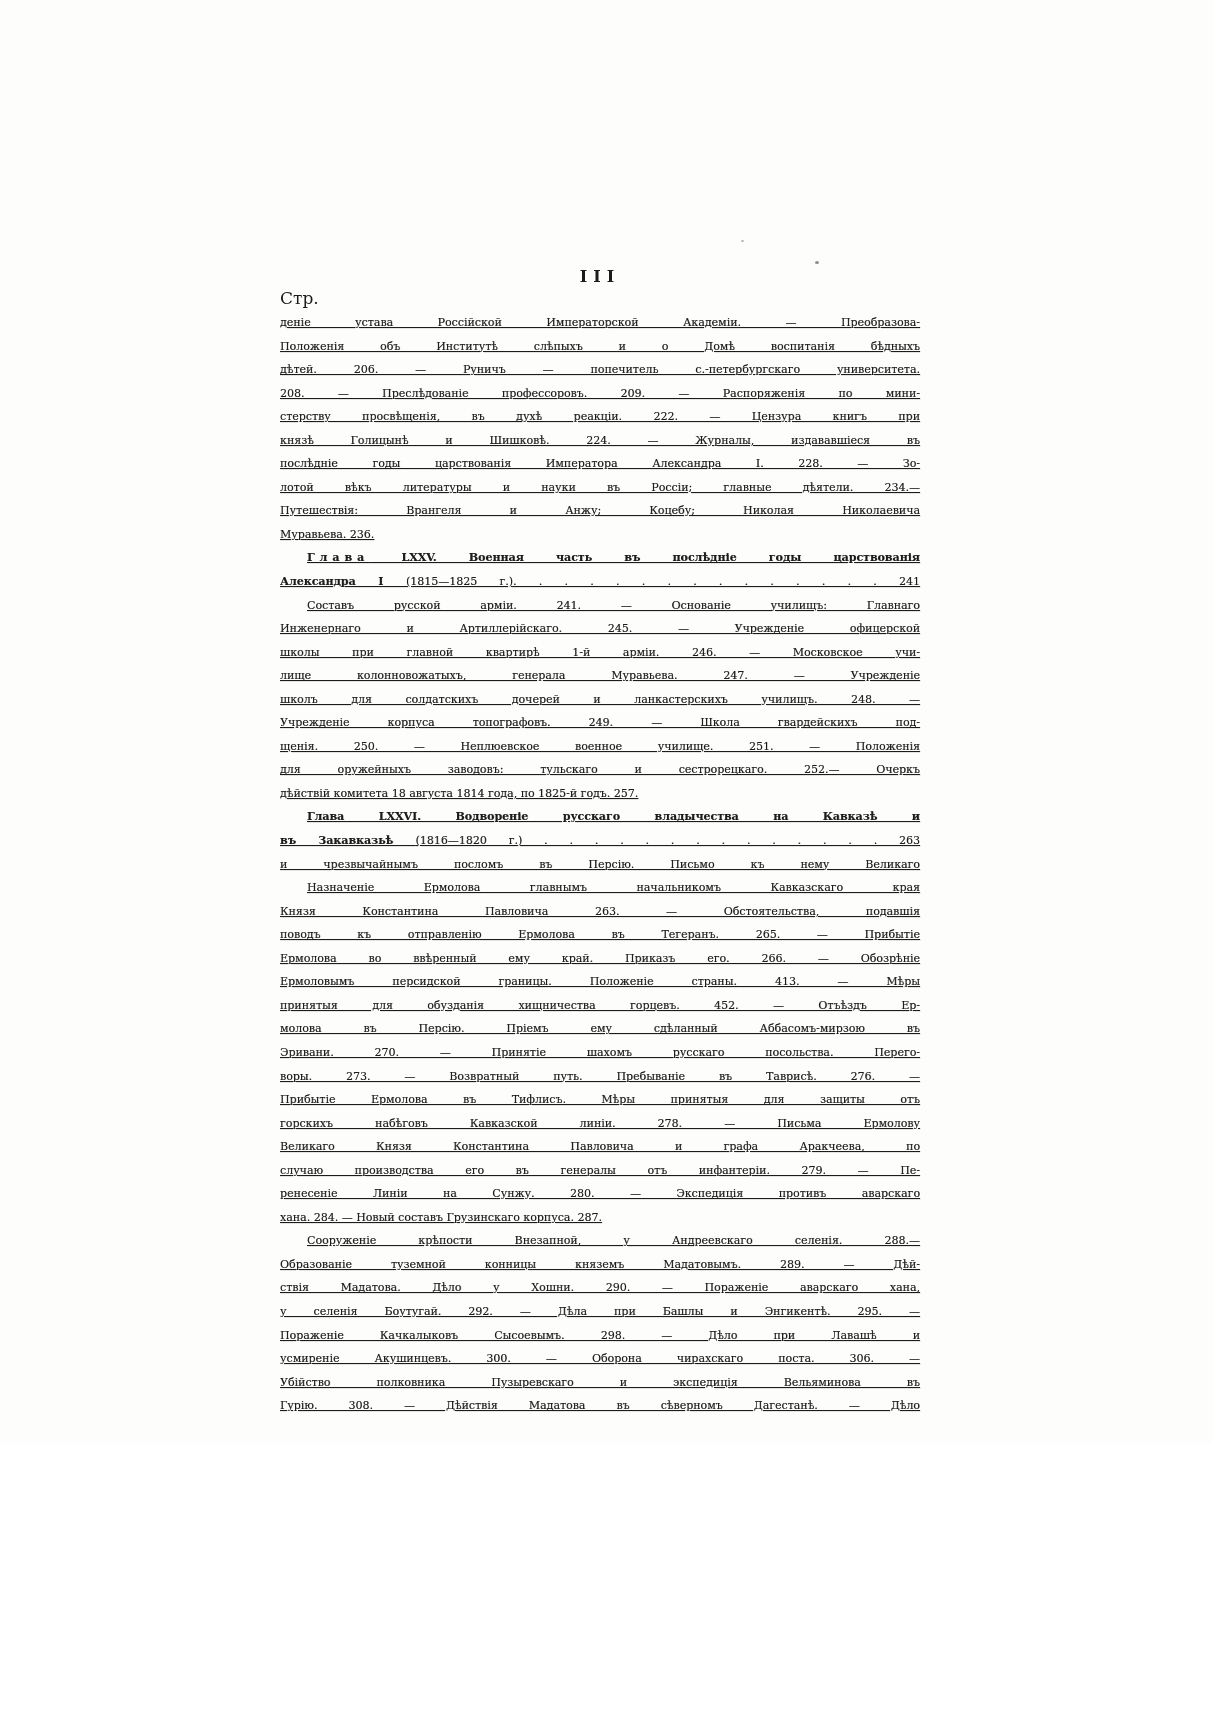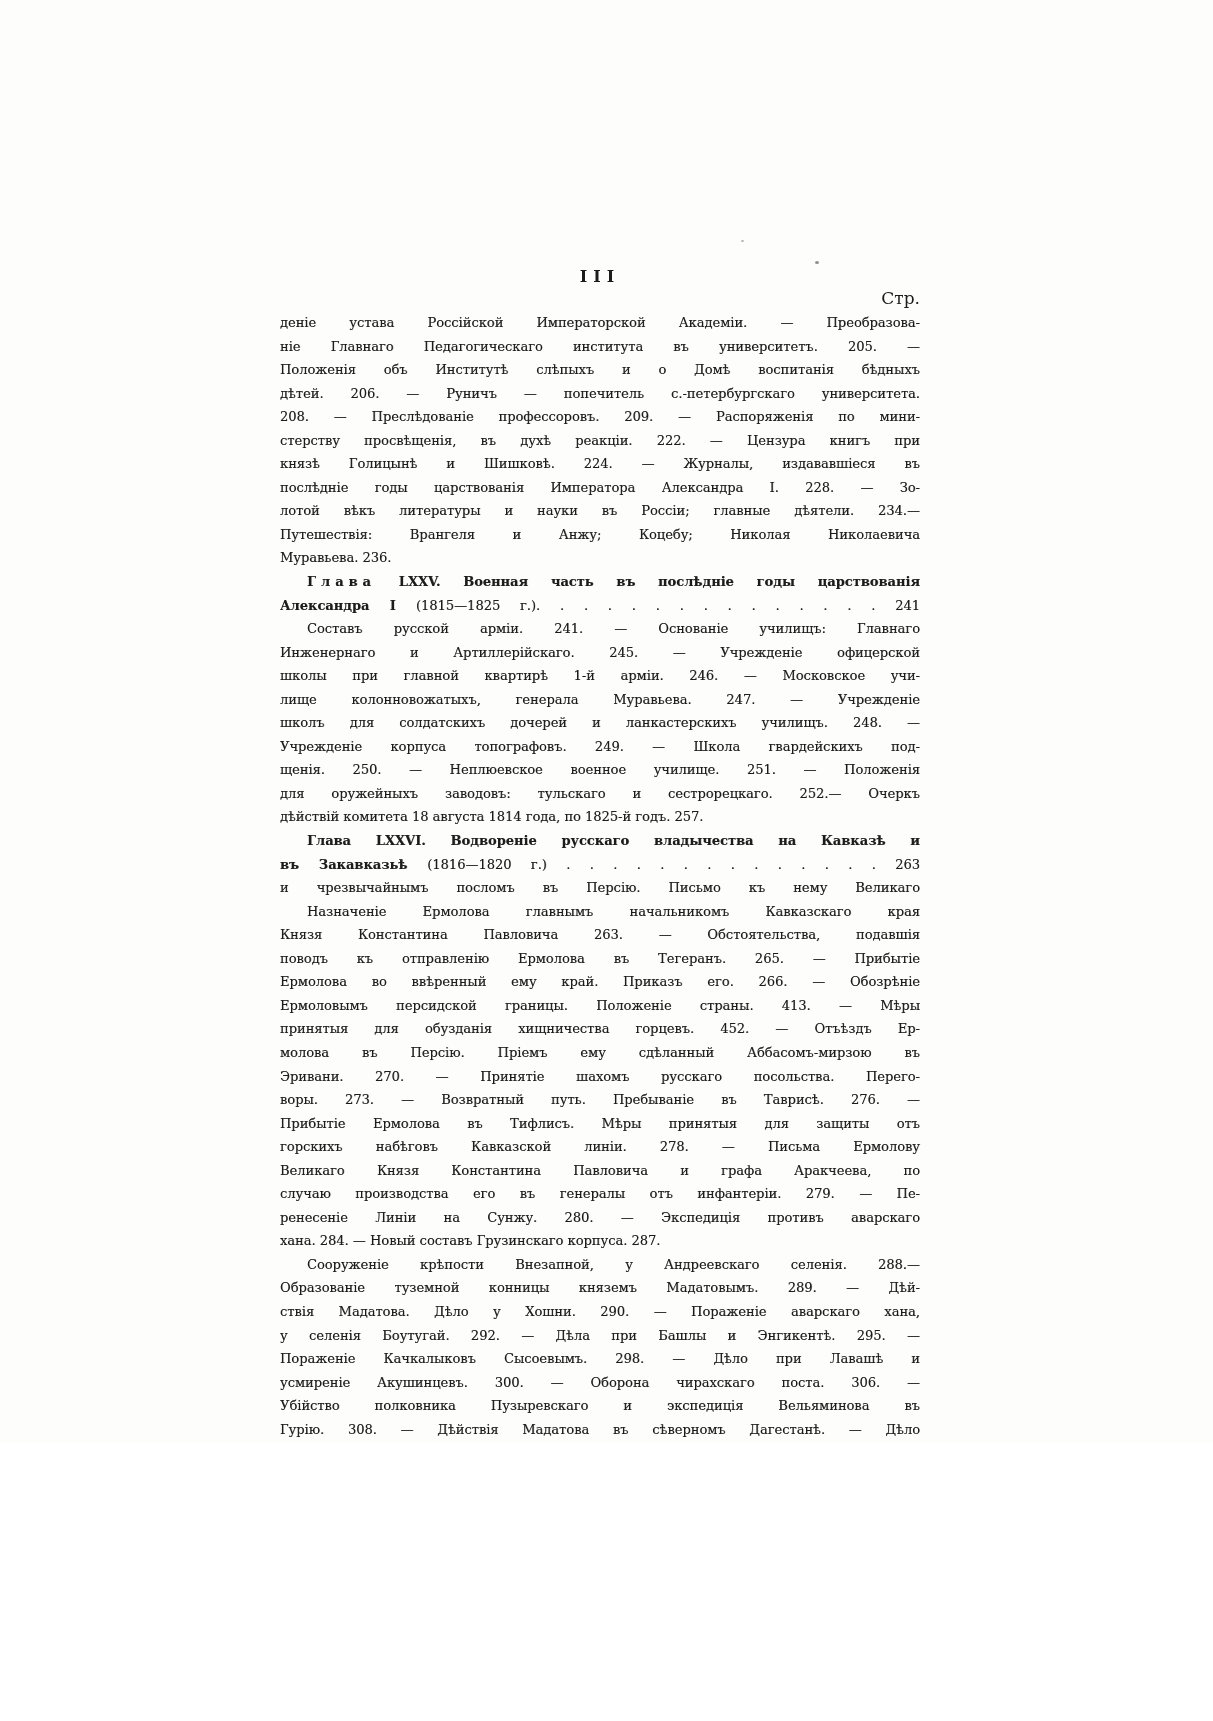--- a/index.html
+++ b/index.html
@@ -10,34 +10,35 @@
     color:#1c1c1c;
     font-family:"DejaVu Serif", serif;
     overflow:hidden;
   }
   .folio{
     position:absolute;top:267px;left:280px;width:640px;
     text-align:center;font-size:16px;font-weight:bold;letter-spacing:6px;
   }
   .colhead{
     position:absolute;top:288px;left:280px;width:640px;
-    text-align:right;font-size:17px;
+    font-size:17px;
   }
   .textblock{
     position:absolute;top:311px;left:280px;width:640px;
   }
   .tl{
-    font-size:13px;
+    font-size:11px;
     line-height:23.55px;
     height:23.55px;
     text-align:justify;
     text-align-last:justify;
     -moz-text-align-last:justify;
     white-space:nowrap;
     text-shadow:0.35px 0.25px 0 rgba(25,25,25,0.45);
+    text-decoration:underline;
   }
   .tl span{white-space:normal;}
   .tl{white-space:normal;}
   .tl.end{text-align-last:left;-moz-text-align-last:left;}
   .tl.ind{text-indent:27px;}
   .b{font-weight:bold;}
   .ls{letter-spacing:5px;margin-top:32px;}
   .speck{
     position:absolute;width:4px;height:3px;border-radius:50%;
     background:#8f8f8a;
@@ -51,21 +52,20 @@
 <div class="page">
   <div class="speck s1"></div>
   <div class="speck s2"></div>
 
   <div class="folio">III</div>
 
   <div class="colhead">Стр.</div>
 
   <div class="textblock">
       <div class="tl"><span>деніе устава Россійской Императорской Академіи. — Преобразова-</span></div>
-      <div class="tl"><span>ніе Главнаго Педагогическаго института въ университетъ. 205. —</span></div>
       <div class="tl"><span>Положенія объ Институтѣ слѣпыхъ и о Домѣ воспитанія бѣдныхъ</span></div>
       <div class="tl"><span>дѣтей. 206. — Руничъ — попечитель с.-петербургскаго университета.</span></div>
       <div class="tl"><span>208. — Преслѣдованіе профессоровъ. 209. — Распоряженія по мини-</span></div>
       <div class="tl"><span>стерству просвѣщенія, въ духѣ реакціи. 222. — Цензура книгъ при</span></div>
       <div class="tl"><span>князѣ Голицынѣ и Шишковѣ. 224. — Журналы, издававшіеся въ</span></div>
       <div class="tl"><span>послѣдніе годы царствованія Императора Александра I. 228. — Зо-</span></div>
       <div class="tl"><span>лотой вѣкъ литературы и науки въ Россіи; главные дѣятели. 234.—</span></div>
       <div class="tl"><span>Путешествія: Врангеля и Анжу; Коцебу; Николая Николаевича</span></div>
       <div class="tl end"><span>Муравьева. 236.</span></div>
       <div class="tl ind"><span class="b ls">Глава</span><span class="b"> LXXV. Военная часть въ послѣдніе годы царствованія</span></div>

